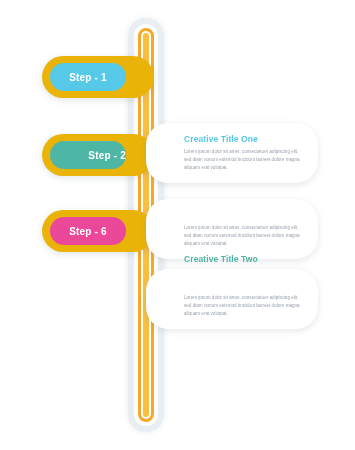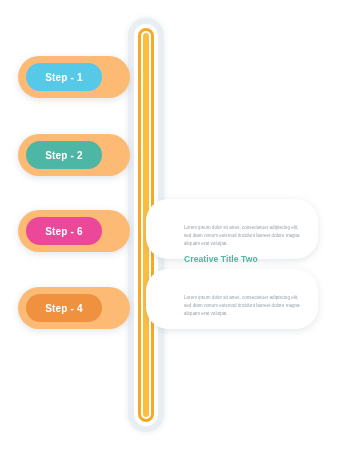--- a/index.html
+++ b/index.html
@@ -58,24 +58,24 @@
     top: 33px;
     width: 6px;
     height: 384px;
     background: #fbbf3f;
     border-radius: 3px;
   }
 
   
   .step-card {
     position: absolute;
-    left: 18px;
+    left: 42px;
     width: 112px;
     height: 42px;
-    background: #fdba74;
+    background: #eab308;
     border-radius: 21px;
     box-shadow: 0 2px 7px rgba(120,130,145,0.22);
   }
   .step-pill {
     position: absolute;
     left: 8px;
     top: 7px;
     width: 76px;
     height: 28px;
     border-radius: 14px;
@@ -126,37 +126,36 @@
   <div class="spine-track"></div>
   <div class="spine-inner"></div>
 
   <div class="step-card" style="top:56px;">
     <div class="step-pill" id="pill-0" style="background: rgb(86, 200, 232);">
       <span>Step - 1</span>
     </div>
   </div>
 
   <div class="step-card" style="top:134px;">
-    <div class="step-pill" id="pill-1" style="background: rgb(77, 182, 165);">
+    <div class="step-pill" id="pill-1" style="background: rgb(77, 182, 165); justify-content: flex-end;">
       <span>Step - 2</span>
     </div>
   </div>
 
   <div class="step-card" style="top:210px;">
     <div class="step-pill" id="pill-2" style="background: rgb(236, 72, 153);">
       <span>Step - 6</span>
     </div>
   </div>
 
-  <div class="step-card" style="top:287px;">
-    <div class="step-pill" id="pill-3" style="background: rgb(240, 145, 63);">
-      <span>Step - 4</span>
-    </div>
+
+  <div class="info-card" style="top:123px;">
+    <div class="info-title" id="title-0" style="color: rgb(86, 200, 232);">Creative Title One</div>
+    <div class="info-body">Lorem ipsum dolor sit amet, consectetuer adipiscing elit, sed diam nonum euismod tincidunt laoreet dolore magna aliquam erat volutpat.</div>
   </div>
-
 
   <div class="info-card" style="top:199px;">
     <div class="info-title" id="title-1" style="color: rgb(77, 182, 165); margin-top: 44px;">Creative Title Two</div>
     <div class="info-body">Lorem ipsum dolor sit amet, consectetuer adipiscing elit, sed diam nonum euismod tincidunt laoreet dolore magna aliquam erat volutpat.</div>
   </div>
 
   <div class="info-card" style="top:269px;">
     <div class="info-body">Lorem ipsum dolor sit amet, consectetuer adipiscing elit, sed diam nonum euismod tincidunt laoreet dolore magna aliquam erat volutpat.</div>
   </div>
 

